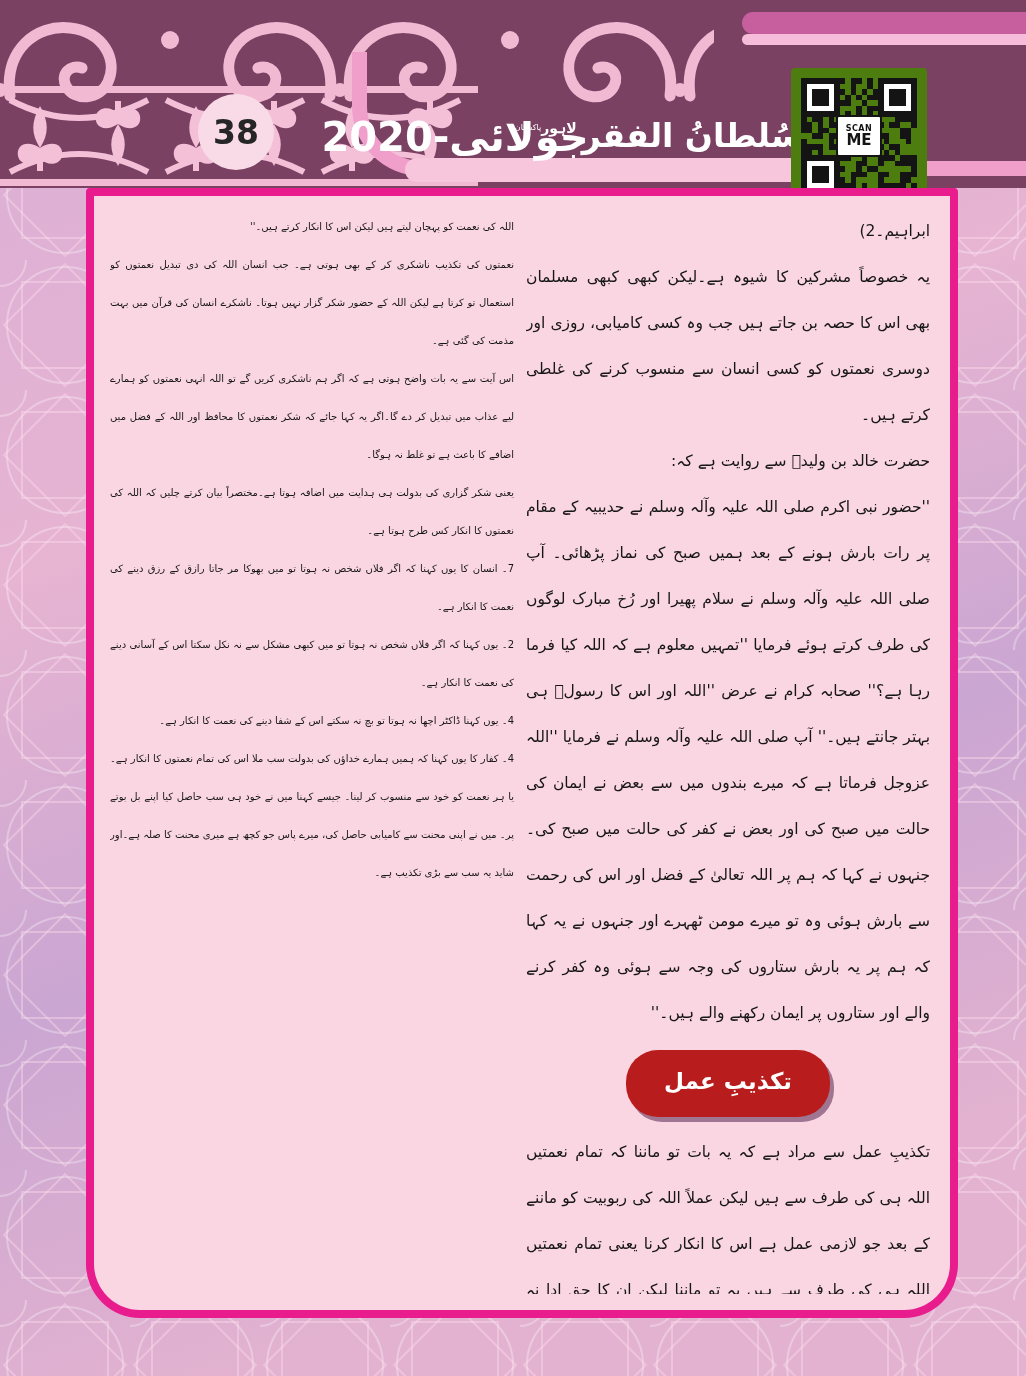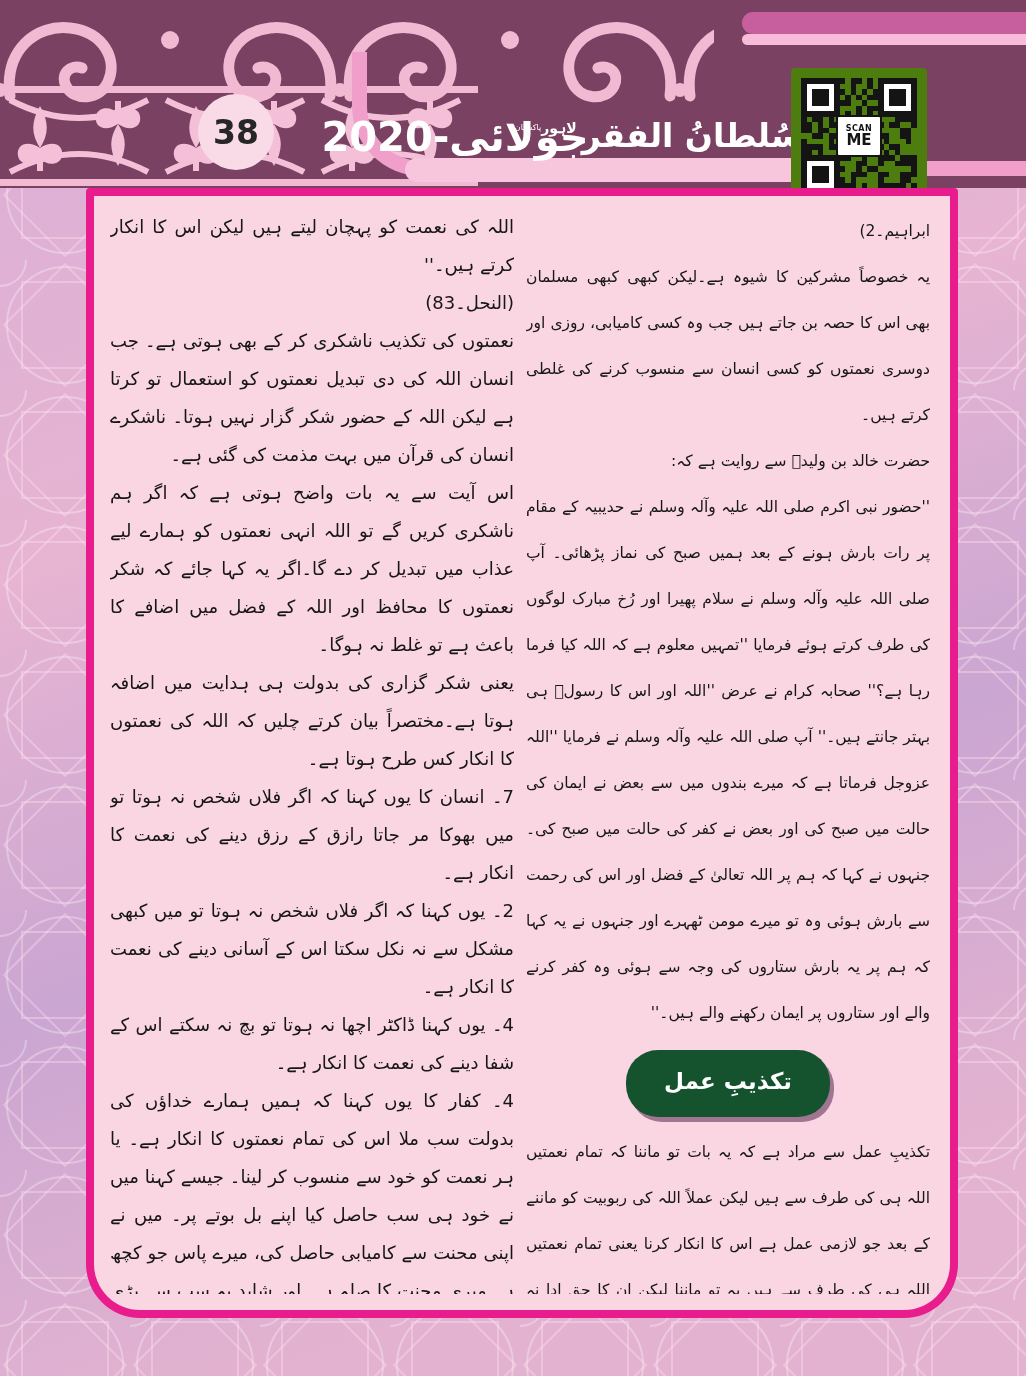--- a/index.html
+++ b/index.html
@@ -31,23 +31,23 @@
   .qr-box svg{width:100%;height:100%;shape-rendering:crispEdges;display:block;}
   .qr-label{position:absolute;left:50%;top:50%;transform:translate(-50%,-50%);width:42px;height:38px;background:#ffffff;border:2px solid #141414;border-radius:3px;display:flex;flex-direction:column;align-items:center;justify-content:center;color:#141414;}
   .qr-label .l1{font-size:8px;font-weight:bold;letter-spacing:.5px;}
   .qr-label .l2{font-size:15px;font-weight:bold;line-height:1;}
 
   
   .card{position:absolute;left:86px;top:188px;width:872px;height:1130px;background:#fad6e2;border:8px solid #e81c8c;border-radius:4px 4px 54px 54px;box-sizing:border-box;}
   .col{position:absolute;top:12px;bottom:16px;overflow:hidden;direction:rtl;color:#161616;text-align:justify;}
   .col p{margin:0;}
   .col-right{right:20px;width:404px;font-size:15.5px;line-height:46px;}
-  .col-left{left:16px;width:404px;font-size:18px;line-height:38px;}
+  .col-left{left:16px;width:404px;font-size:10px;line-height:38px;}
   .badge-wrap{text-align:center;margin:14px 0 12px 0;}
-  .badge{display:inline-block;background:#14532d;color:#ffffff;font-size:23px;font-weight:bold;padding:8px 38px 13px 38px;border-radius:32px;box-shadow:4px 5px 0 rgba(70,20,64,.5);direction:rtl;}
+  .badge{display:inline-block;background:#b91c1c;color:#ffffff;font-size:23px;font-weight:bold;padding:8px 38px 13px 38px;border-radius:32px;box-shadow:4px 5px 0 rgba(70,20,64,.5);direction:rtl;}
 </style>
 </head>
 <body>
 
 <div class="page">
 
   <svg class="bg-svg" viewBox="0 0 1026 1376" aria-hidden="true">
     <defs>
       <linearGradient id="bgGrad" x1="0" y1="0" x2="0.25" y2="1">
         <stop offset="0" stop-color="#d9aed6"></stop>
@@ -292,21 +292,20 @@
         <span class="badge">تکذیبِ عمل</span>
       </div>
       <div class="flow">
           <p>تکذیبِ عمل سے مراد ہے کہ یہ بات تو ماننا کہ تمام نعمتیں اللہ ہی کی طرف سے ہیں لیکن عملاً اللہ کی ربوبیت کو ماننے کے بعد جو لازمی عمل ہے اس کا انکار کرنا یعنی تمام نعمتیں اللہ ہی کی طرف سے ہیں یہ تو ماننا لیکن ان کا حق ادا نہ کرنا تکذیبِ عمل کہلاتا ہے مثلاً ہم جانتے ہیں کہ قرآن اللہ کی بہترین نعمت ہے لیکن ہم اس پر عمل نہیں کر رہے یعنی ہدایت حاصل نہ کر کے ہدایت جیسی نعمت کی تکذیب کر رہے ہیں۔ مال و دولت کو اللہ کی مرضی کے مطابق اس کی راہ میں خرچ کرنے کی بجائے فضولیات میں غلط انداز میں خرچ کر رہے ہیں۔ علم جیسی نعمت اگر عطا ہوئی ہے تو اس کو پھیلانے کی بجائے اپنے تک محدود رکھا ہوا ہے۔ایسے ہی لوگوں کے لیے سورۃ النحل میں فرمانِ الٰہی ہے ''یہ لوگ</p>
         </div>
     </div>
 
     <div class="col col-left">
       <div class="flow">
           <p>اللہ کی نعمت کو پہچان لیتے ہیں لیکن اس کا انکار کرتے ہیں۔''</p>
-          <p>(النحل۔83)</p>
           <p>نعمتوں کی تکذیب ناشکری کر کے بھی ہوتی ہے۔ جب انسان اللہ کی دی تبدیل نعمتوں کو استعمال تو کرتا ہے لیکن اللہ کے حضور شکر گزار نہیں ہوتا۔ ناشکرے انسان کی قرآن میں بہت مذمت کی گئی ہے۔</p>
           <p>اس آیت سے یہ بات واضح ہوتی ہے کہ اگر ہم ناشکری کریں گے تو اللہ انہی نعمتوں کو ہمارے لیے عذاب میں تبدیل کر دے گا۔اگر یہ کہا جائے کہ شکر نعمتوں کا محافظ اور اللہ کے فضل میں اضافے کا باعث ہے تو غلط نہ ہوگا۔</p>
           <p>یعنی شکر گزاری کی بدولت ہی ہدایت میں اضافہ ہوتا ہے۔مختصراً بیان کرتے چلیں کہ اللہ کی نعمتوں کا انکار کس طرح ہوتا ہے۔</p>
           <p>7۔ انسان کا یوں کہنا کہ اگر فلاں شخص نہ ہوتا تو میں بھوکا مر جاتا رازق کے رزق دینے کی نعمت کا انکار ہے۔</p>
           <p>2۔ یوں کہنا کہ اگر فلاں شخص نہ ہوتا تو میں کبھی مشکل سے نہ نکل سکتا اس کے آسانی دینے کی نعمت کا انکار ہے۔</p>
           <p>4۔ یوں کہنا ڈاکٹر اچھا نہ ہوتا تو بچ نہ سکتے اس کے شفا دینے کی نعمت کا انکار ہے۔</p>
           <p>4۔ کفار کا یوں کہنا کہ ہمیں ہمارے خداؤں کی بدولت سب ملا اس کی تمام نعمتوں کا انکار ہے۔ یا ہر نعمت کو خود سے منسوب کر لینا۔ جیسے کہنا میں نے خود ہی سب حاصل کیا اپنے بل بوتے پر۔ میں نے اپنی محنت سے کامیابی حاصل کی، میرے پاس جو کچھ ہے میری محنت کا صلہ ہے۔اور شاید یہ سب سے بڑی تکذیب ہے۔</p>
         </div>
     </div>
 

